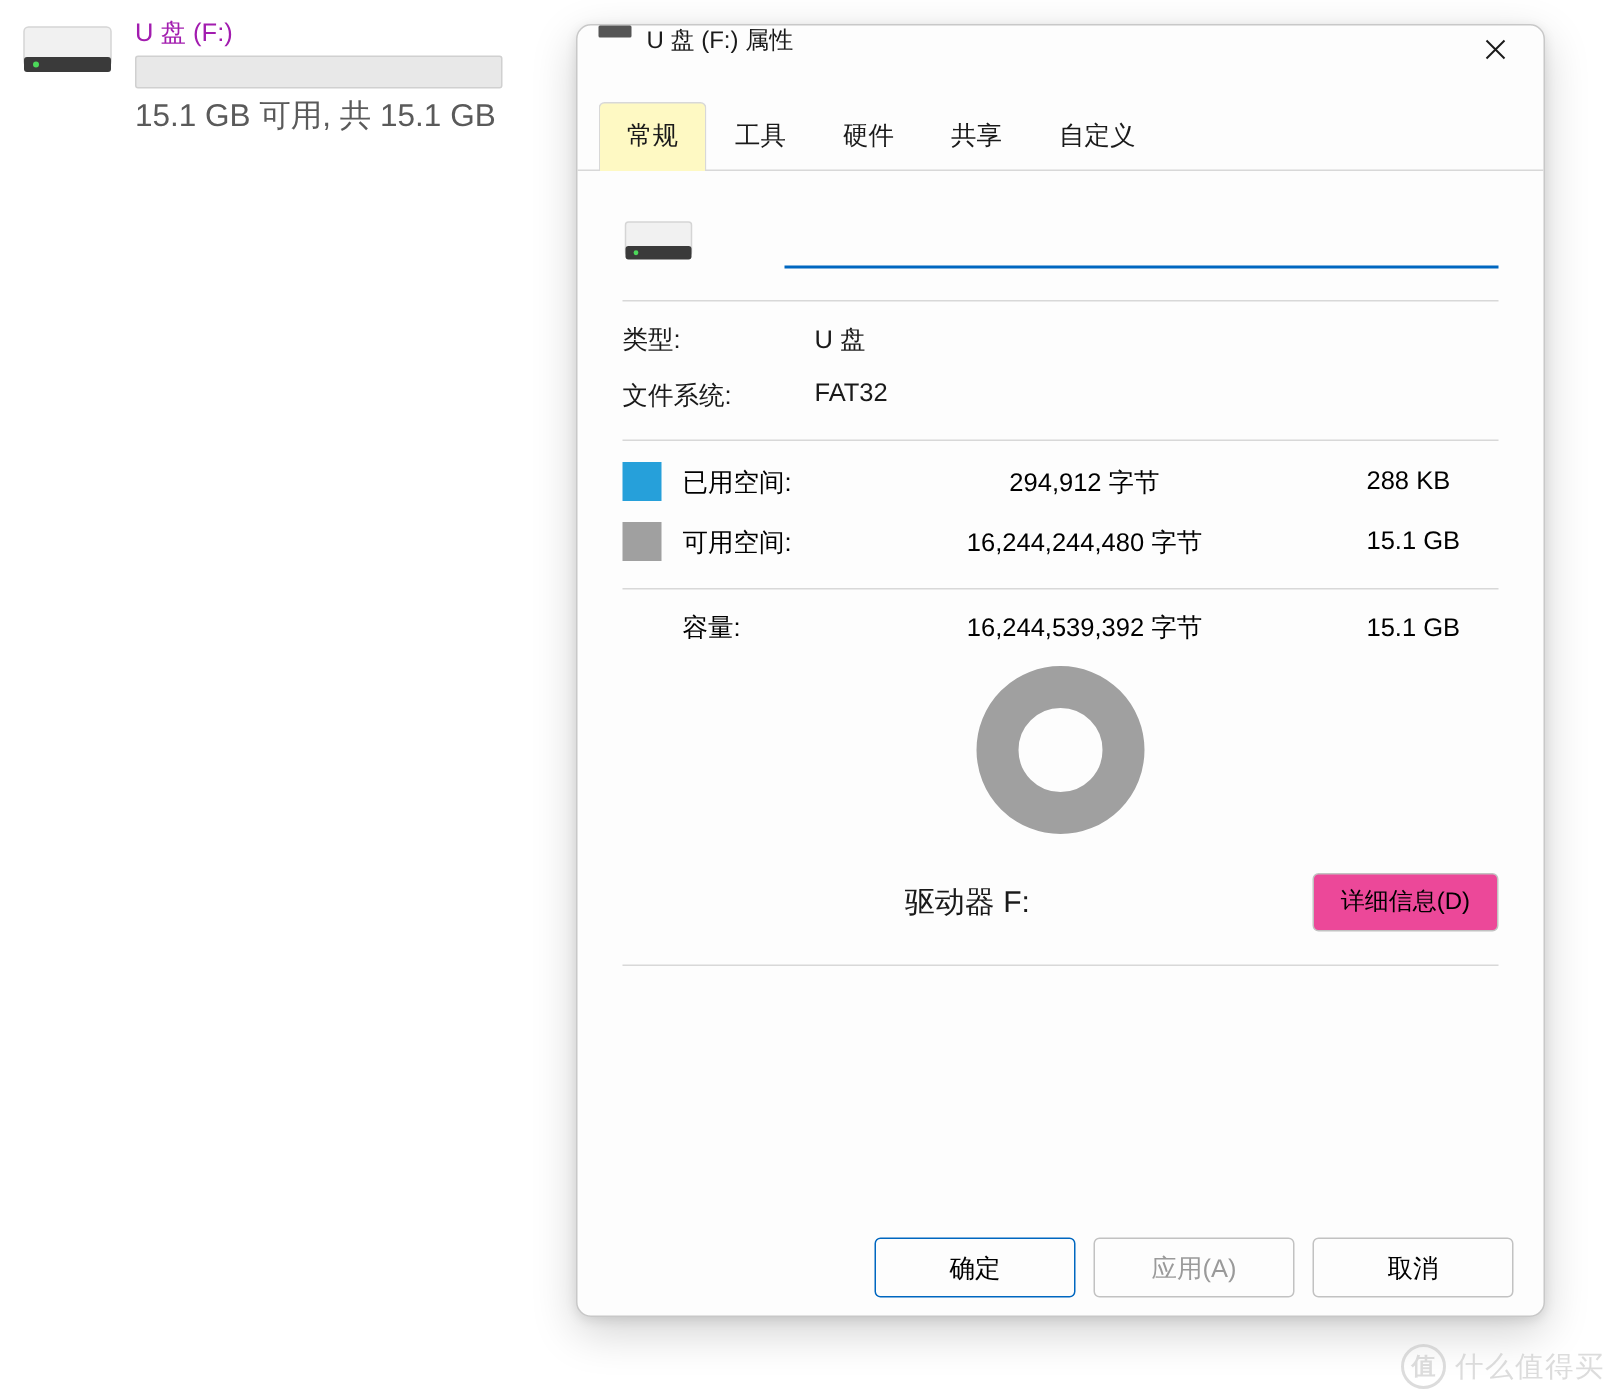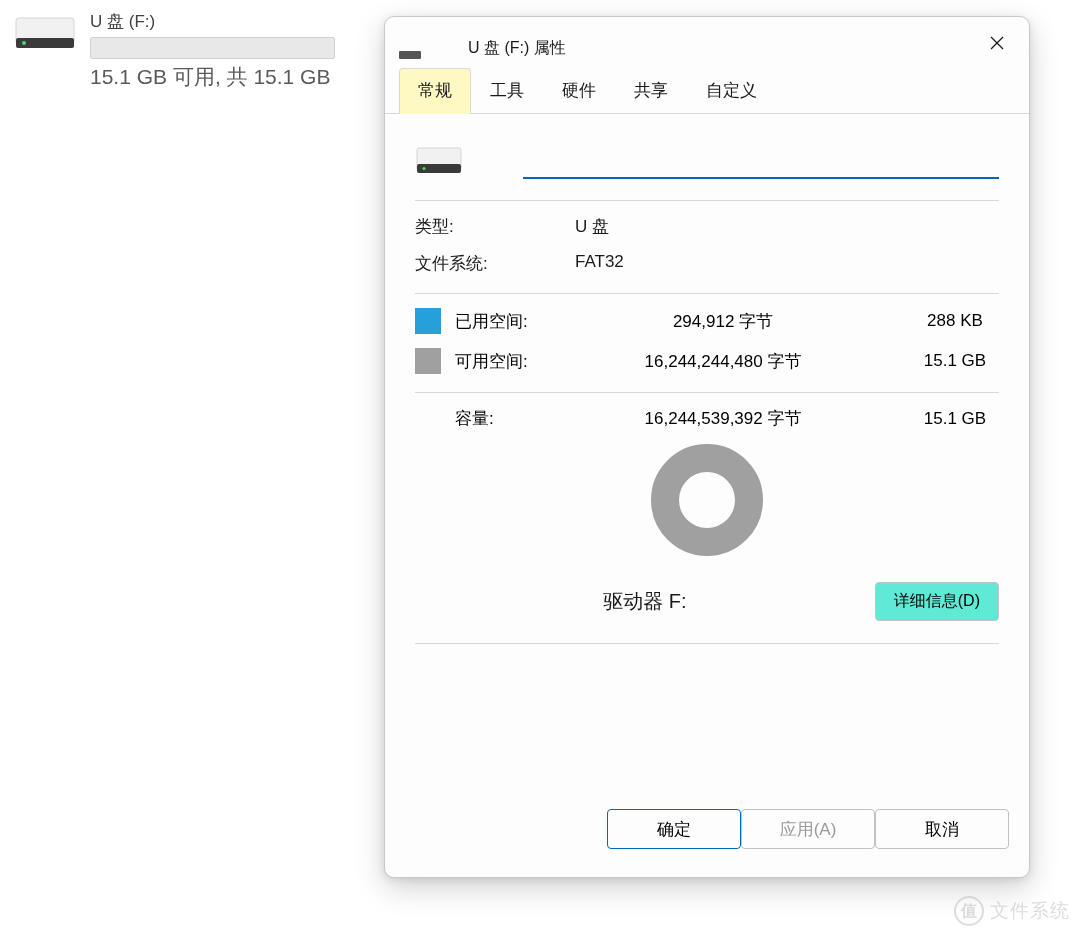--- a/index.html
+++ b/index.html
@@ -3,69 +3,69 @@
 <meta charset="utf-8">
 <style>
 * { box-sizing: border-box; margin: 0; padding: 0; font-family: "Microsoft YaHei", "Segoe UI", sans-serif; }
 body { background: #ffffff; width: 1080px; height: 932px; position: relative; overflow: hidden; }
 
 
 .drive-item { position: absolute; left: 12px; top: 10px; width: 330px; display: flex; gap: 12px; }
 .drive-icon-lg { width: 66px; height: 48px; flex-shrink: 0; position: relative; }
 .drive-icon-lg svg { width: 100%; height: 100%; }
 .drive-info { flex: 1; }
-.drive-name { font-size: 17px; color: #404040; margin-bottom: 4px; }
+.drive-name { font-size: 17px; color: #a21caf; margin-bottom: 4px; }
 .drive-bar { width: 245px; height: 22px; background: #e8e8e8; border: 1px solid #d0d0d0; border-radius: 2px; margin-bottom: 4px; }
 .drive-status { font-size: 21px; color: #5a5a5a; }
 
 
 .dialog {
   position: absolute; left: 384px; top: 16px; width: 646px; height: 862px;
   background: #fdfdfd; border: 1px solid #c8c8c8; border-radius: 10px;
   box-shadow: 0 10px 30px rgba(0,0,0,0.18), 0 2px 8px rgba(0,0,0,0.1);
   display: flex; flex-direction: column;
 }
-.titlebar { height: 42px; display: flex; align-items: flex-end; padding: 0 10px 0 14px; gap: 37px; }
+.titlebar { height: 42px; display: flex; align-items: flex-start; padding: 0 10px 0 14px; }
 .titlebar-icon { width: 22px; height: 8px; background: #555; border-radius: 1px; margin-right: 10px; }
 .titlebar-text { font-size: 16px; color: #1a1a1a; flex: 1; }
 .close-btn { width: 44px; height: 32px; display: flex; align-items: center; justify-content: center; cursor: pointer; border-radius: 4px; }
 .close-btn svg { width: 14px; height: 14px; }
 
 .tabs { display: flex; padding-left: 14px; border-bottom: 1px solid #d8d8d8; gap: 0; margin-top: 8px; }
 .tab { padding: 10px 18px 12px; font-size: 17px; color: #1a1a1a; cursor: pointer; border: 1px solid transparent; border-bottom: none; position: relative; top: 1px; background: transparent; }
 .tab.active { border-color: #d8d8d8; background: #fef9c3; border-top-left-radius: 4px; border-top-right-radius: 4px; }
 
 .body { flex: 1; padding: 30px 30px 10px 30px; }
 .name-row { display: flex; align-items: center; gap: 60px; margin-bottom: 20px; }
 .drive-icon-sm { width: 48px; height: 36px; }
 .drive-icon-sm svg { width: 100%; height: 100%; }
 .name-input { flex: 1; height: 34px; border: none; border-bottom: 2px solid #0067c0; background: transparent; font-size: 16px; padding: 2px 4px; outline: none; }
 
 .hr { border: none; border-top: 1px solid #d8d8d8; margin: 18px 0 14px; }
 
-.kv { display: flex; margin-bottom: 14px; font-size: 17px; gap: 32px; }
+.kv { display: flex; margin-bottom: 14px; font-size: 17px; }
 .kv .k { width: 128px; color: #1a1a1a; }
 .kv .v { color: #1a1a1a; }
 
 .space-row { display: flex; align-items: center; margin-bottom: 14px; font-size: 17px; }
 .swatch { width: 26px; height: 26px; margin-right: 14px; }
 .sw-used { background: #26a0da; }
 .sw-free { background: #a0a0a0; }
 .sw-none { width: 26px; margin-right: 14px; }
 .space-label { width: 100px; }
 .space-bytes { flex: 1; text-align: center; padding-right: 20px; }
-.space-friendly { width: 88px; text-align: center; }
+.space-friendly { width: 88px; text-align: left; }
 
 .donut-wrap { display: flex; flex-direction: column; align-items: center; margin-top: 10px; }
 .donut { width: 112px; height: 112px; border-radius: 50%; border: 28px solid #a0a0a0; }
 .drive-label-row { display: flex; align-items: center; width: 100%; margin-top: 26px; }
 .drive-label { flex: 1; text-align: center; font-size: 20px; color: #1a1a1a; }
-.details-btn { padding: 8px 18px; font-size: 16px; background: #5eead4; border: 1px solid #c2c2c2; border-radius: 4px; cursor: pointer; }
+.details-btn { padding: 8px 18px; font-size: 16px; background: #ec4899; border: 1px solid #c2c2c2; border-radius: 4px; cursor: pointer; }
 
-.footer { padding: 18px 20px 28px; display: flex; justify-content: flex-end; }
+.footer { padding: 18px 20px 12px; display: flex; justify-content: flex-end; gap: 12px; }
 .btn { width: 134px; height: 40px; font-size: 17px; border: 1px solid #c2c2c2; border-radius: 4px; background: #fdfdfd; cursor: pointer; }
 .btn.primary { border-color: #0067c0; color: #000; }
 .btn.disabled { color: #9a9a9a; cursor: default; }
 
 
 .watermark { position: absolute; right: 10px; bottom: 6px; display: flex; align-items: center; gap: 6px; opacity: 0.5; }
 .wm-circle { width: 30px; height: 30px; border-radius: 50%; border: 2px solid #bbb; display: flex; align-items: center; justify-content: center; font-size: 16px; color: #bbb; font-weight: bold; }
 .wm-text { font-size: 19px; color: #bbb; letter-spacing: 1px; }
 </style>
 </head>
@@ -165,14 +165,14 @@
 
   <div class="footer">
     <button class="btn primary">确定</button>
     <button class="btn disabled">应用(A)</button>
     <button class="btn">取消</button>
   </div>
 </div>
 
 <div class="watermark">
   <div class="wm-circle">值</div>
-  <div class="wm-text">文件系统</div>
+  <div class="wm-text">什么值得买</div>
 </div>
 
 </body></html>

